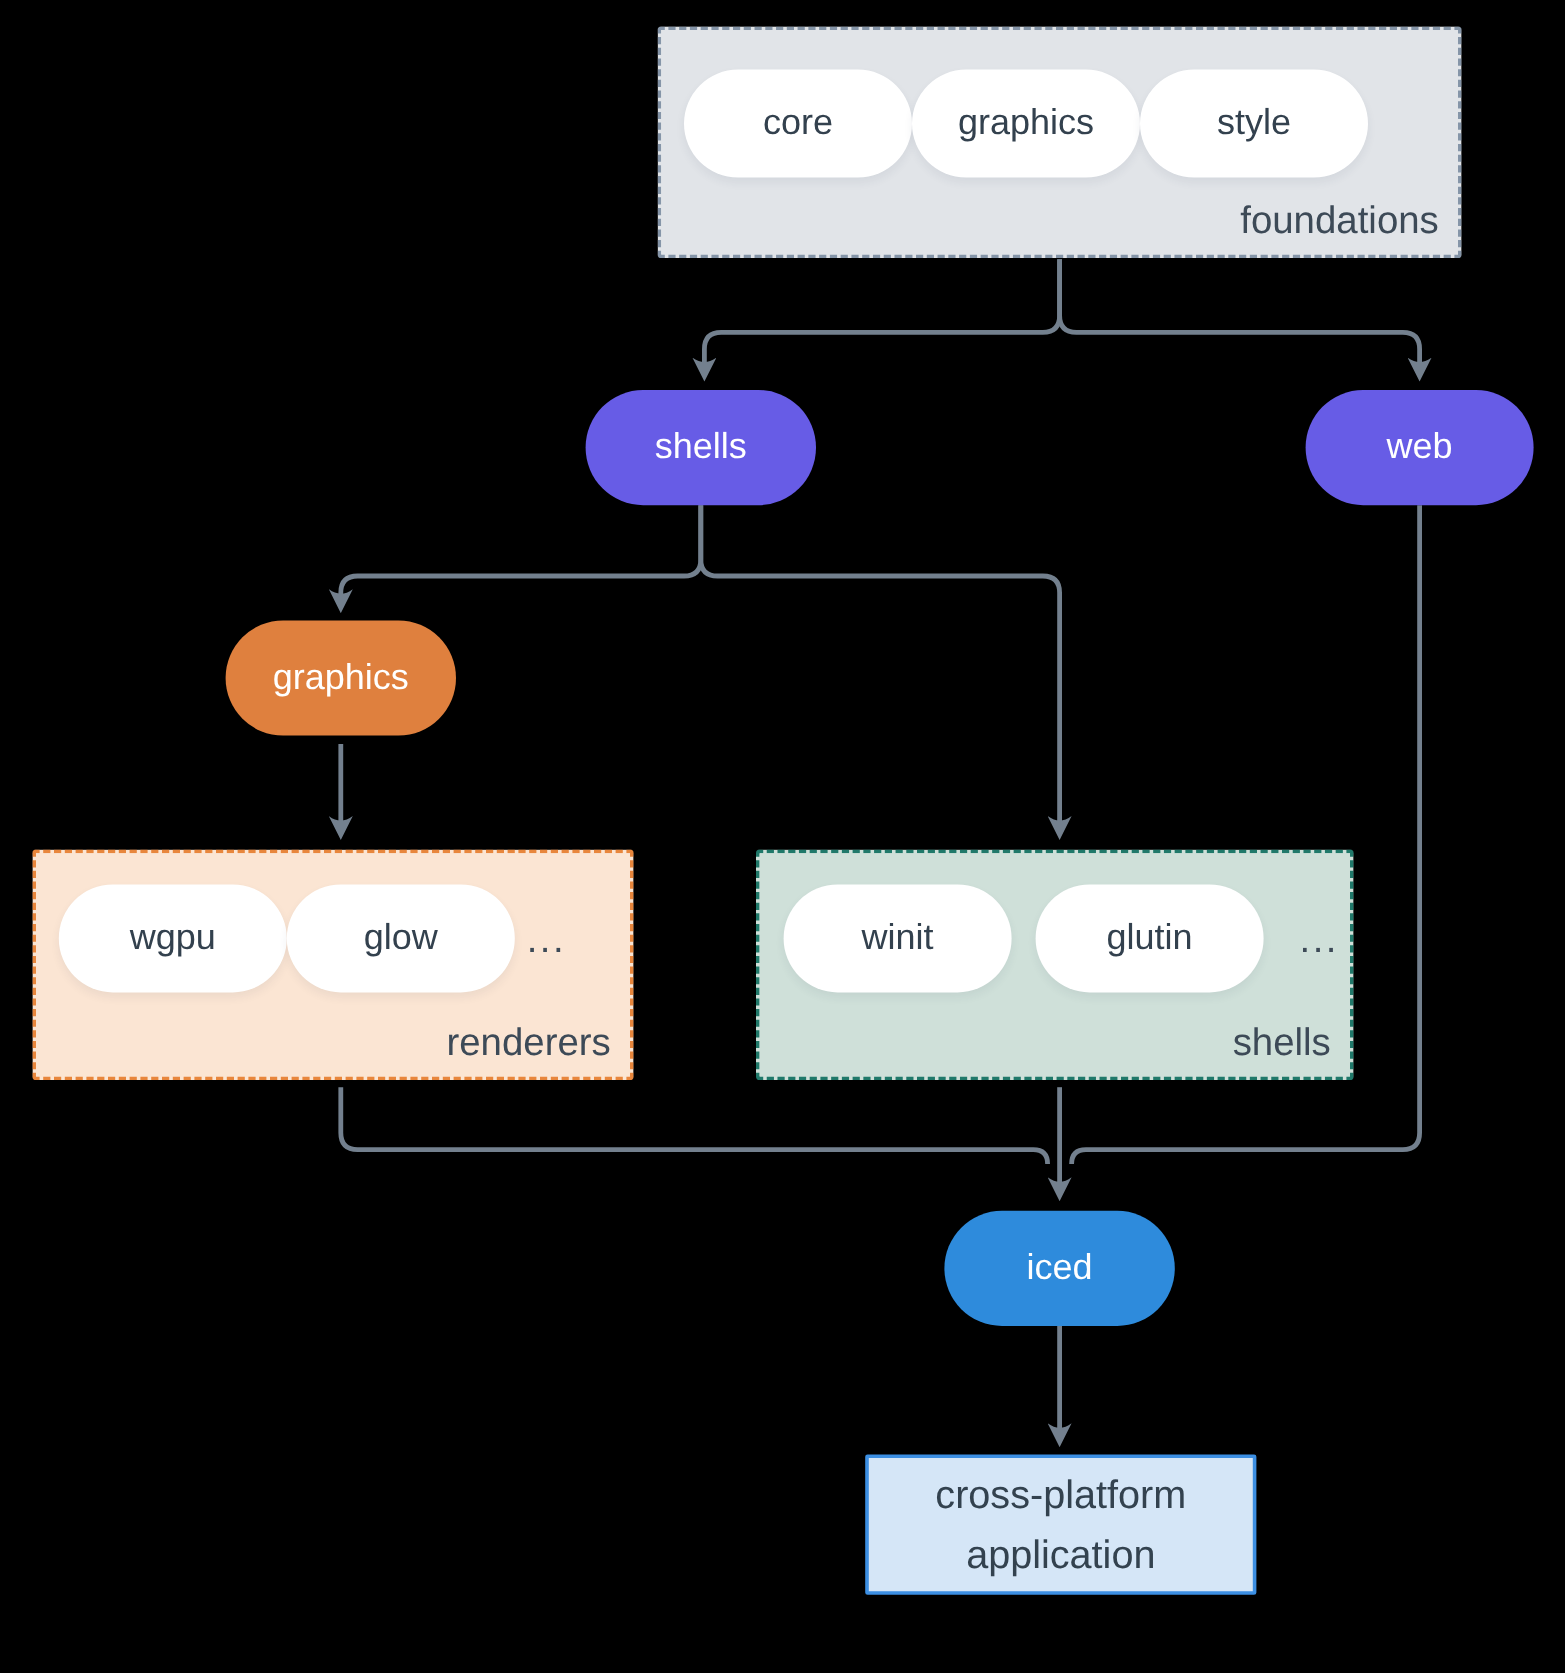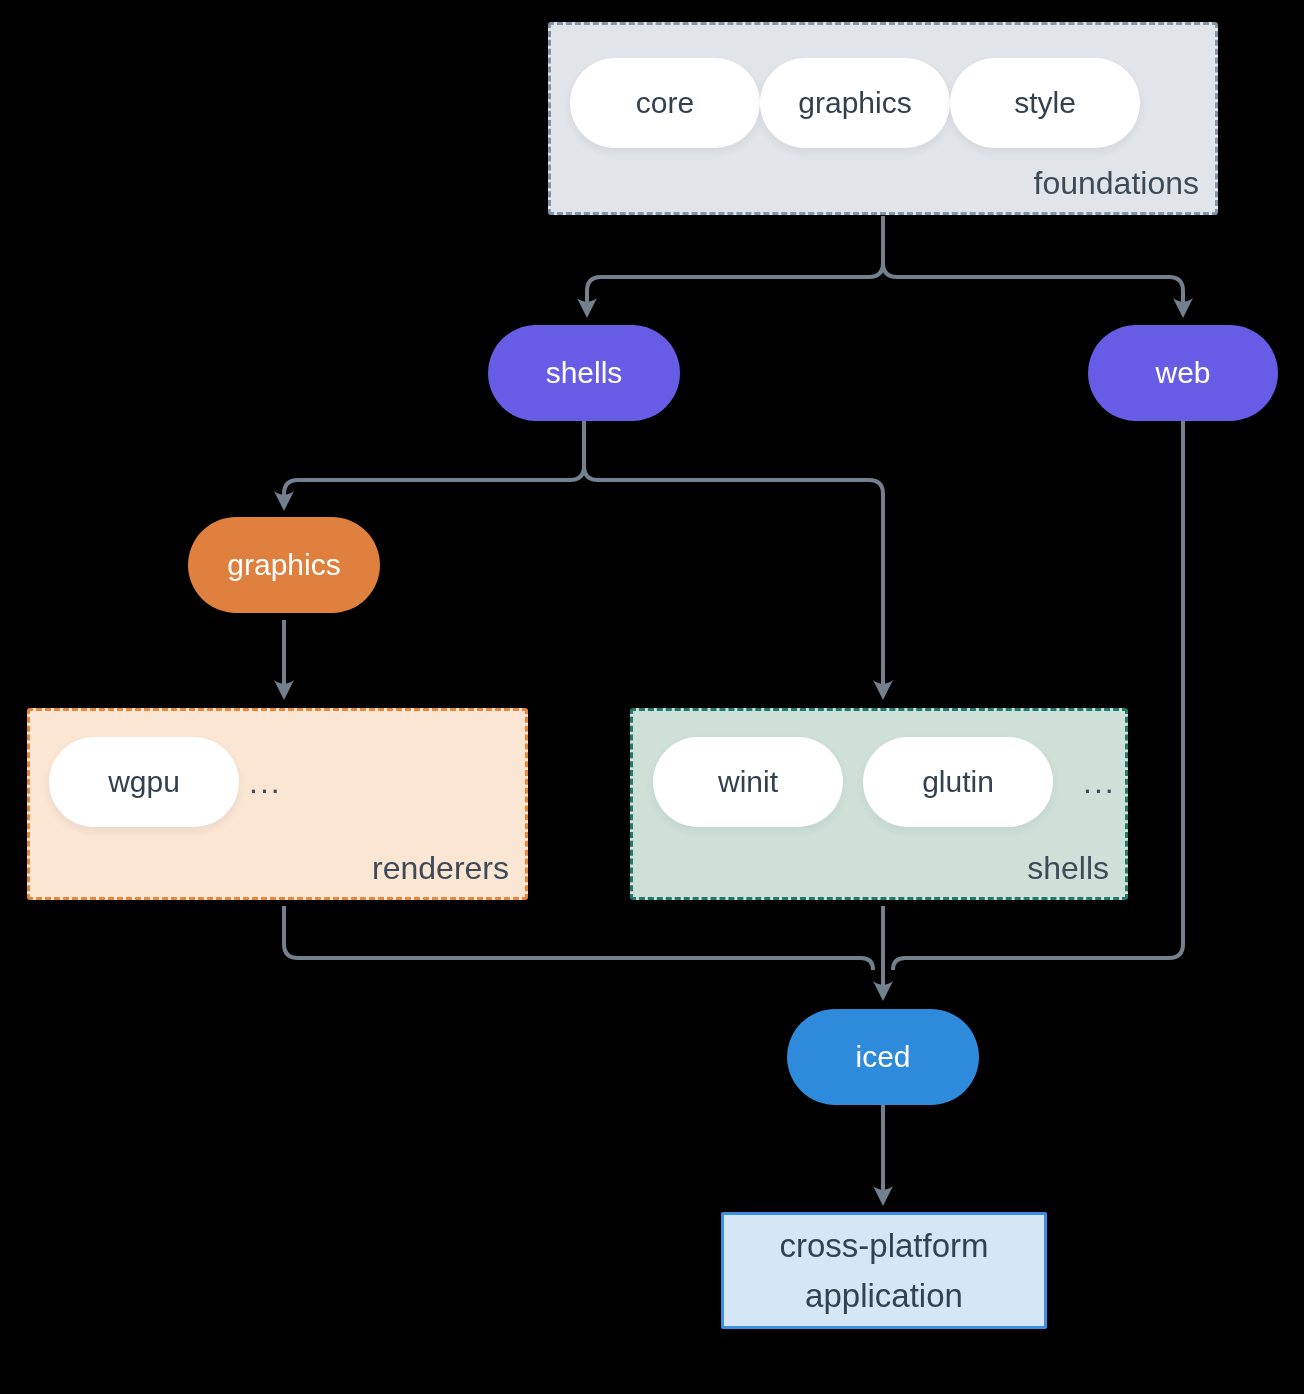--- a/index.html
+++ b/index.html
@@ -135,20 +135,23 @@
 
   <div class="node graphics">
     <span>graphics</span>
   </div>
 
   <div class="groupbox renderers">
     <div class="pill-row">
       <div class="pill white">
         <span>wgpu</span>
       </div>
+      <div class="pill white">
+        <span>glow</span>
+      </div>
       <div class="ellipsis">...</div>
     </div>
     <div class="group-label">renderers</div>
   </div>
 
   <div class="groupbox shells">
     <div class="pill-row">
       <div class="pill white">
         <span>winit</span>
       </div>

